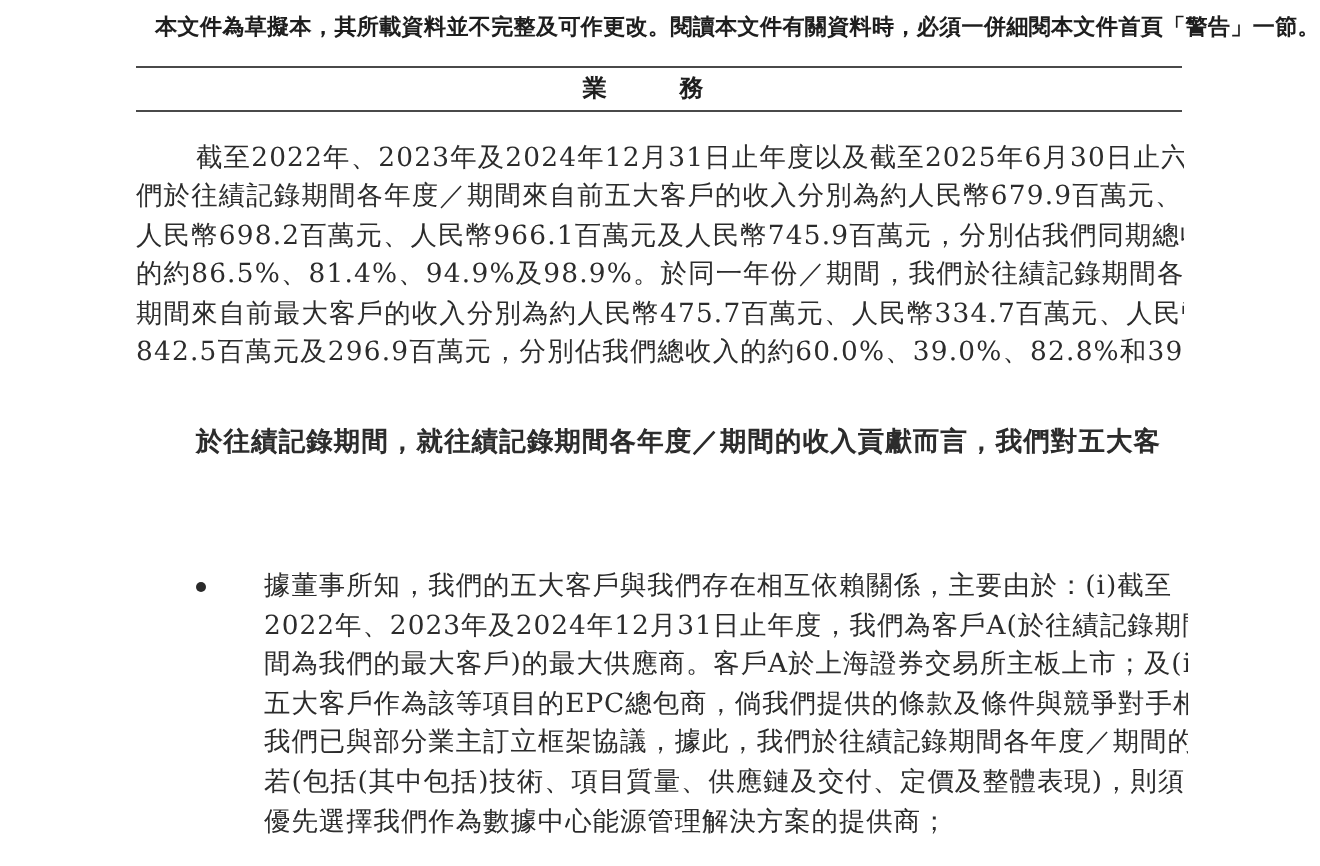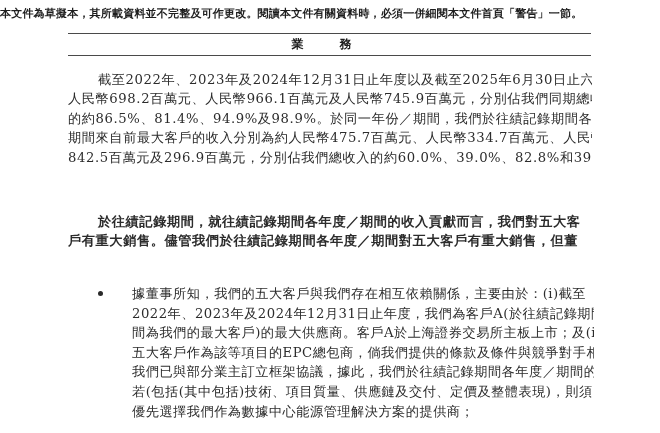--- a/index.html
+++ b/index.html
@@ -13,21 +13,21 @@
       position: relative;
       overflow: hidden;
       font-family: "DejaVu Serif", "Liberation Serif", serif;
       color: #2a2a2a;
     }
     .disclaimer {
       position: absolute;
       top: 6px;
       left: 0;
       width: 660px;
-      text-align: left;
+      text-align: right;
       font-size: 11px;
       font-weight: bold;
       letter-spacing: 0.2px;
       color: #1e1e1e;
       white-space: nowrap;
     }
     .rule {
       position: absolute;
       left: 68px;
       width: 523px;
@@ -102,29 +102,29 @@
 <body>
 
 <div class="disclaimer">本文件為草擬本，其所載資料並不完整及可作更改。閱讀本文件有關資料時，必須一併細閱本文件首頁「警告」一節。</div>
 
 <div class="rule top"></div>
 <div class="section-title">業 務</div>
 <div class="rule bottom"></div>
 
 <div class="para p1">
   <span class="line indent">截至2022年、2023年及2024年12月31日止年度以及截至2025年6月30日止六個月，我</span>
+  <span class="line">們於往績記錄期間各年度／期間來自前五大客戶的收入分別為約人民幣679.9百萬元、</span>
   <span class="line">人民幣698.2百萬元、人民幣966.1百萬元及人民幣745.9百萬元，分別佔我們同期總收入</span>
   <span class="line">的約86.5%、81.4%、94.9%及98.9%。於同一年份／期間，我們於往績記錄期間各年度／</span>
   <span class="line">期間來自前最大客戶的收入分別為約人民幣475.7百萬元、人民幣334.7百萬元、人民幣</span>
   <span class="line">842.5百萬元及296.9百萬元，分別佔我們總收入的約60.0%、39.0%、82.8%和39.4%。</span>
 </div>
 
 <div class="para p2">
   <span class="line indent">於往績記錄期間，就往績記錄期間各年度／期間的收入貢獻而言，我們對五大客</span>
-  <span class="line">戶有重大銷售。儘管我們於往績記錄期間各年度／期間對五大客戶有重大銷售，但董</span>
 </div>
 
 <div class="bullet-block">
   <div class="bullet-dot"></div>
   <div class="bullet-text">
     <span class="line">據董事所知，我們的五大客戶與我們存在相互依賴關係，主要由於：(i)截至</span>
     <span class="line">2022年、2023年及2024年12月31日止年度，我們為客戶A(於往績記錄期間各期</span>
     <span class="line">間為我們的最大客戶)的最大供應商。客戶A於上海證券交易所主板上市；及(ii)</span>
     <span class="line">五大客戶作為該等項目的EPC總包商，倘我們提供的條款及條件與競爭對手相</span>
     <span class="line">我們已與部分業主訂立框架協議，據此，我們於往績記錄期間各年度／期間的</span>

